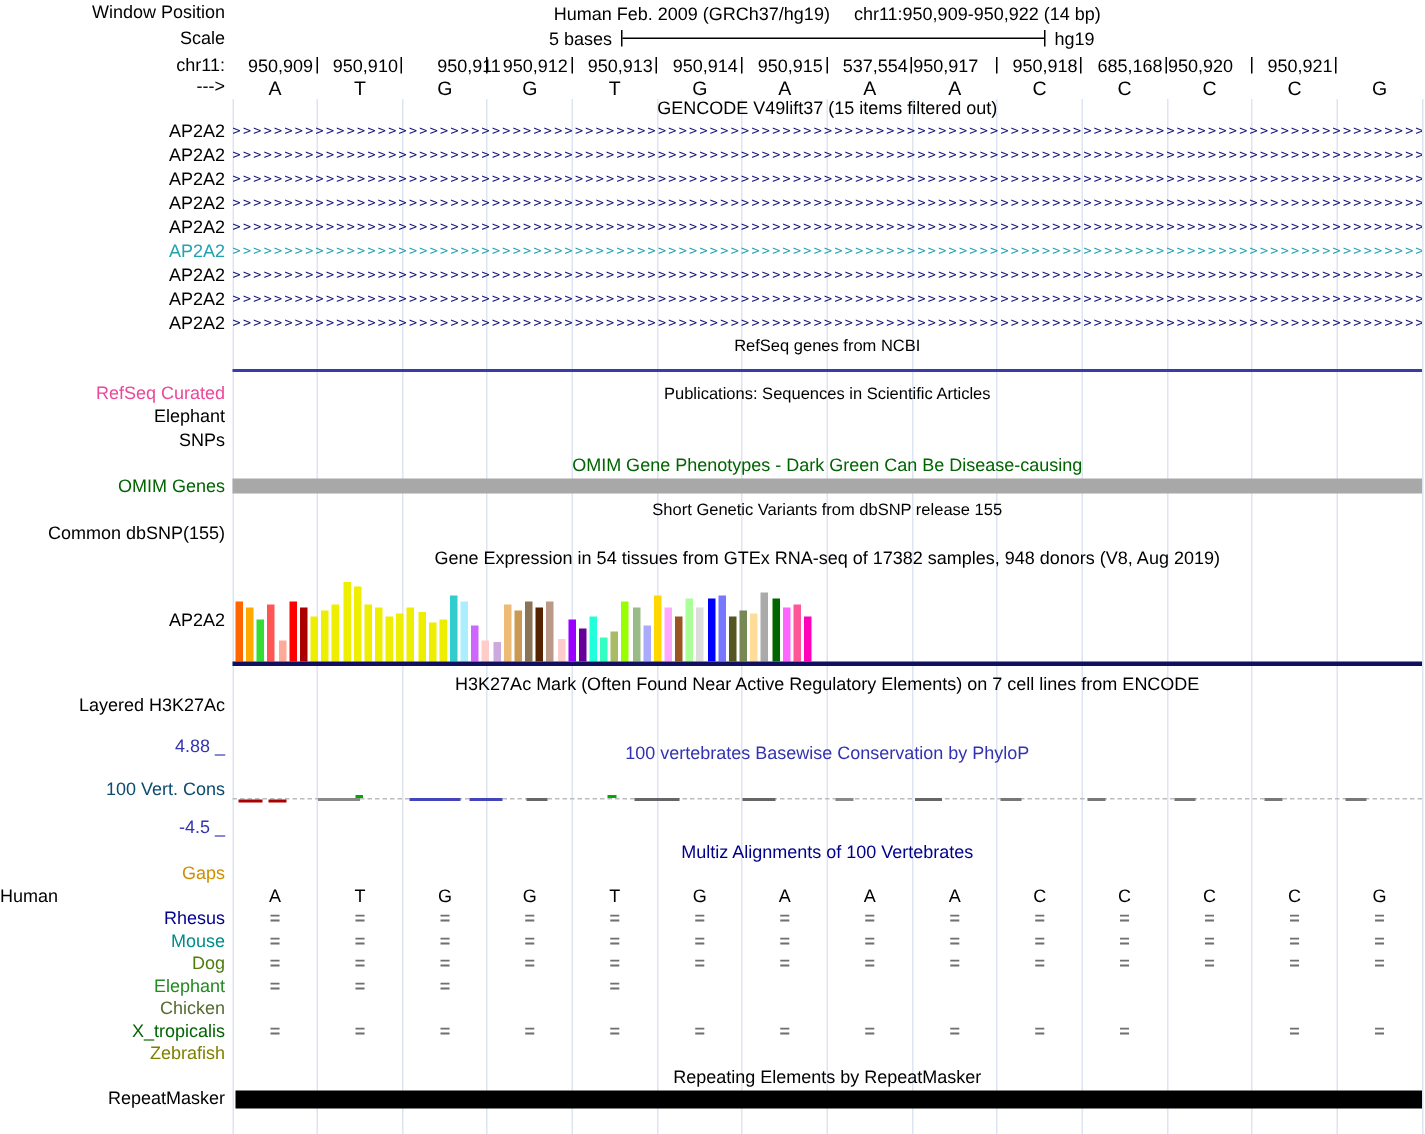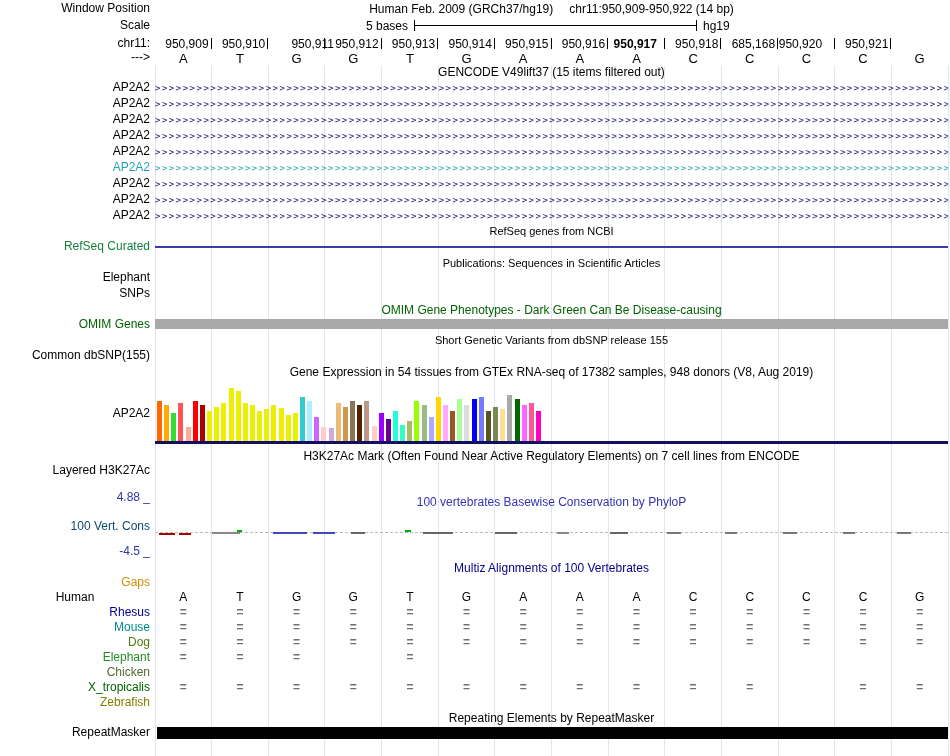--- a/index.html
+++ b/index.html
@@ -61,23 +61,23 @@
       <div style="position: absolute; left: 268.929px; top: 37px; width: 53px; text-align: right; margin-left: 12px;">950,911</div>
       <div style="position: absolute; left: 323.929px; top: 38px; width: 1px; height: 11px; background: rgb(0, 0, 0);"></div>
       <div style="position: absolute; left: 325.571px; top: 37px; width: 53px; text-align: right;">950,912</div>
       <div style="position: absolute; left: 380.571px; top: 38px; width: 1px; height: 11px; background: rgb(0, 0, 0);"></div>
       <div style="position: absolute; left: 382.214px; top: 37px; width: 53px; text-align: right;">950,913</div>
       <div style="position: absolute; left: 437.214px; top: 38px; width: 1px; height: 11px; background: rgb(0, 0, 0);"></div>
       <div style="position: absolute; left: 438.857px; top: 37px; width: 53px; text-align: right;">950,914</div>
       <div style="position: absolute; left: 493.857px; top: 38px; width: 1px; height: 11px; background: rgb(0, 0, 0);"></div>
       <div style="position: absolute; left: 495.5px; top: 37px; width: 53px; text-align: right;">950,915</div>
       <div style="position: absolute; left: 550.5px; top: 38px; width: 1px; height: 11px; background: rgb(0, 0, 0);"></div>
-      <div style="position: absolute; left: 552.143px; top: 37px; width: 53px; text-align: right;">950,916</div>
+      <div style="position: absolute; left: 552.143px; top: 37px; width: 53px; text-align: right;">537,554</div>
       <div style="position: absolute; left: 607.143px; top: 38px; width: 1px; height: 11px; background: rgb(0, 0, 0);"></div>
-      <div style="position: absolute; left: 608.786px; top: 37px; width: 53px; text-align: center; font-weight: bold;">950,917</div>
+      <div style="position: absolute; left: 608.786px; top: 37px; width: 53px; text-align: left;">950,917</div>
       <div style="position: absolute; left: 663.786px; top: 38px; width: 1px; height: 11px; background: rgb(0, 0, 0);"></div>
       <div style="position: absolute; left: 665.429px; top: 37px; width: 53px; text-align: right;">950,918</div>
       <div style="position: absolute; left: 720.429px; top: 38px; width: 1px; height: 11px; background: rgb(0, 0, 0);"></div>
       <div style="position: absolute; left: 722.071px; top: 37px; width: 53px; text-align: right;">685,168</div>
       <div style="position: absolute; left: 777.071px; top: 38px; width: 1px; height: 11px; background: rgb(0, 0, 0);"></div>
       <div style="position: absolute; left: 778.714px; top: 37px; width: 53px; text-align: left;">950,920</div>
       <div style="position: absolute; left: 833.714px; top: 38px; width: 1px; height: 11px; background: rgb(0, 0, 0);"></div>
       <div style="position: absolute; left: 835.357px; top: 37px; width: 53px; text-align: right;">950,921</div>
       <div style="position: absolute; left: 890.357px; top: 38px; width: 1px; height: 11px; background: rgb(0, 0, 0);"></div>
     </div>
@@ -116,21 +116,21 @@
       <div style="position: absolute; left: 155px; top: 163px; width: 793px; height: 11px; overflow: hidden; white-space: nowrap; color: rgb(35, 163, 178); font-size: 9px; line-height: 10px; letter-spacing: 1.5px; font-family: &quot;DejaVu Sans Mono&quot;, monospace;">&gt;&gt;&gt;&gt;&gt;&gt;&gt;&gt;&gt;&gt;&gt;&gt;&gt;&gt;&gt;&gt;&gt;&gt;&gt;&gt;&gt;&gt;&gt;&gt;&gt;&gt;&gt;&gt;&gt;&gt;&gt;&gt;&gt;&gt;&gt;&gt;&gt;&gt;&gt;&gt;&gt;&gt;&gt;&gt;&gt;&gt;&gt;&gt;&gt;&gt;&gt;&gt;&gt;&gt;&gt;&gt;&gt;&gt;&gt;&gt;&gt;&gt;&gt;&gt;&gt;&gt;&gt;&gt;&gt;&gt;&gt;&gt;&gt;&gt;&gt;&gt;&gt;&gt;&gt;&gt;&gt;&gt;&gt;&gt;&gt;&gt;&gt;&gt;&gt;&gt;&gt;&gt;&gt;&gt;&gt;&gt;&gt;&gt;&gt;&gt;&gt;&gt;&gt;&gt;&gt;&gt;&gt;&gt;&gt;&gt;&gt;&gt;&gt;&gt;&gt;&gt;&gt;&gt;&gt;&gt;&gt;&gt;&gt;&gt;&gt;&gt;&gt;&gt;&gt;&gt;&gt;&gt;&gt;&gt;&gt;&gt;&gt;&gt;&gt;&gt;&gt;&gt;&gt;&gt;&gt;&gt;&gt;&gt;&gt;&gt;&gt;&gt;&gt;&gt;&gt;&gt;&gt;&gt;&gt;&gt;</div>
       <div style="position: absolute; left: 0px; top: 177px; width: 150px; text-align: right; color: rgb(0, 0, 0); line-height: 13px;">AP2A2</div>
       <div style="position: absolute; left: 155px; top: 179px; width: 793px; height: 11px; overflow: hidden; white-space: nowrap; color: rgb(18, 18, 122); font-size: 9px; line-height: 10px; letter-spacing: 1.5px; font-family: &quot;DejaVu Sans Mono&quot;, monospace;">&gt;&gt;&gt;&gt;&gt;&gt;&gt;&gt;&gt;&gt;&gt;&gt;&gt;&gt;&gt;&gt;&gt;&gt;&gt;&gt;&gt;&gt;&gt;&gt;&gt;&gt;&gt;&gt;&gt;&gt;&gt;&gt;&gt;&gt;&gt;&gt;&gt;&gt;&gt;&gt;&gt;&gt;&gt;&gt;&gt;&gt;&gt;&gt;&gt;&gt;&gt;&gt;&gt;&gt;&gt;&gt;&gt;&gt;&gt;&gt;&gt;&gt;&gt;&gt;&gt;&gt;&gt;&gt;&gt;&gt;&gt;&gt;&gt;&gt;&gt;&gt;&gt;&gt;&gt;&gt;&gt;&gt;&gt;&gt;&gt;&gt;&gt;&gt;&gt;&gt;&gt;&gt;&gt;&gt;&gt;&gt;&gt;&gt;&gt;&gt;&gt;&gt;&gt;&gt;&gt;&gt;&gt;&gt;&gt;&gt;&gt;&gt;&gt;&gt;&gt;&gt;&gt;&gt;&gt;&gt;&gt;&gt;&gt;&gt;&gt;&gt;&gt;&gt;&gt;&gt;&gt;&gt;&gt;&gt;&gt;&gt;&gt;&gt;&gt;&gt;&gt;&gt;&gt;&gt;&gt;&gt;&gt;&gt;&gt;&gt;&gt;&gt;&gt;&gt;&gt;&gt;&gt;&gt;&gt;&gt;</div>
       <div style="position: absolute; left: 0px; top: 193px; width: 150px; text-align: right; color: rgb(0, 0, 0); line-height: 13px;">AP2A2</div>
       <div style="position: absolute; left: 155px; top: 195px; width: 793px; height: 11px; overflow: hidden; white-space: nowrap; color: rgb(18, 18, 122); font-size: 9px; line-height: 10px; letter-spacing: 1.5px; font-family: &quot;DejaVu Sans Mono&quot;, monospace;">&gt;&gt;&gt;&gt;&gt;&gt;&gt;&gt;&gt;&gt;&gt;&gt;&gt;&gt;&gt;&gt;&gt;&gt;&gt;&gt;&gt;&gt;&gt;&gt;&gt;&gt;&gt;&gt;&gt;&gt;&gt;&gt;&gt;&gt;&gt;&gt;&gt;&gt;&gt;&gt;&gt;&gt;&gt;&gt;&gt;&gt;&gt;&gt;&gt;&gt;&gt;&gt;&gt;&gt;&gt;&gt;&gt;&gt;&gt;&gt;&gt;&gt;&gt;&gt;&gt;&gt;&gt;&gt;&gt;&gt;&gt;&gt;&gt;&gt;&gt;&gt;&gt;&gt;&gt;&gt;&gt;&gt;&gt;&gt;&gt;&gt;&gt;&gt;&gt;&gt;&gt;&gt;&gt;&gt;&gt;&gt;&gt;&gt;&gt;&gt;&gt;&gt;&gt;&gt;&gt;&gt;&gt;&gt;&gt;&gt;&gt;&gt;&gt;&gt;&gt;&gt;&gt;&gt;&gt;&gt;&gt;&gt;&gt;&gt;&gt;&gt;&gt;&gt;&gt;&gt;&gt;&gt;&gt;&gt;&gt;&gt;&gt;&gt;&gt;&gt;&gt;&gt;&gt;&gt;&gt;&gt;&gt;&gt;&gt;&gt;&gt;&gt;&gt;&gt;&gt;&gt;&gt;&gt;&gt;&gt;</div>
       <div style="position: absolute; left: 0px; top: 209px; width: 150px; text-align: right; color: rgb(0, 0, 0); line-height: 13px;">AP2A2</div>
       <div style="position: absolute; left: 155px; top: 211px; width: 793px; height: 11px; overflow: hidden; white-space: nowrap; color: rgb(18, 18, 122); font-size: 9px; line-height: 10px; letter-spacing: 1.5px; font-family: &quot;DejaVu Sans Mono&quot;, monospace;">&gt;&gt;&gt;&gt;&gt;&gt;&gt;&gt;&gt;&gt;&gt;&gt;&gt;&gt;&gt;&gt;&gt;&gt;&gt;&gt;&gt;&gt;&gt;&gt;&gt;&gt;&gt;&gt;&gt;&gt;&gt;&gt;&gt;&gt;&gt;&gt;&gt;&gt;&gt;&gt;&gt;&gt;&gt;&gt;&gt;&gt;&gt;&gt;&gt;&gt;&gt;&gt;&gt;&gt;&gt;&gt;&gt;&gt;&gt;&gt;&gt;&gt;&gt;&gt;&gt;&gt;&gt;&gt;&gt;&gt;&gt;&gt;&gt;&gt;&gt;&gt;&gt;&gt;&gt;&gt;&gt;&gt;&gt;&gt;&gt;&gt;&gt;&gt;&gt;&gt;&gt;&gt;&gt;&gt;&gt;&gt;&gt;&gt;&gt;&gt;&gt;&gt;&gt;&gt;&gt;&gt;&gt;&gt;&gt;&gt;&gt;&gt;&gt;&gt;&gt;&gt;&gt;&gt;&gt;&gt;&gt;&gt;&gt;&gt;&gt;&gt;&gt;&gt;&gt;&gt;&gt;&gt;&gt;&gt;&gt;&gt;&gt;&gt;&gt;&gt;&gt;&gt;&gt;&gt;&gt;&gt;&gt;&gt;&gt;&gt;&gt;&gt;&gt;&gt;&gt;&gt;&gt;&gt;&gt;&gt;</div>
     </div>
 
   <div class="title sm" style="top:225px">RefSeq genes from NCBI</div>
-  <div class="lbl" style="top: 240px; color: #15803d;">RefSeq Curated</div>
+  <div class="lbl" style="top: 256px; color: #ec4899;">RefSeq Curated</div>
   <div class="abs" id="refseq-line" style="background: rgb(59, 59, 168);"></div>
 
   <div class="title sm" style="top:257px">Publications: Sequences in Scientific Articles</div>
   <div class="lbl" style="top:271px">Elephant</div>
   <div class="lbl" style="top:287px">SNPs</div>
 
   <div class="title" style="top: 304px; color: rgb(0, 100, 0);">OMIM Gene Phenotypes - Dark Green Can Be Disease-causing</div>
   <div class="lbl" style="top: 318px; color: rgb(0, 100, 0);">OMIM Genes</div>
   <div class="abs" id="omim-bar" style="background: rgb(168, 168, 168);"></div>
 
@@ -221,21 +221,21 @@
       <div style="position: absolute; left: 667px; top: 532px; width: 14px; height: 2px; background: rgb(119, 119, 119);"></div>
       <div style="position: absolute; left: 725px; top: 532px; width: 12px; height: 2px; background: rgb(119, 119, 119);"></div>
       <div style="position: absolute; left: 783px; top: 532px; width: 14px; height: 2px; background: rgb(119, 119, 119);"></div>
       <div style="position: absolute; left: 843px; top: 532px; width: 12px; height: 2px; background: rgb(119, 119, 119);"></div>
       <div style="position: absolute; left: 897px; top: 532px; width: 14px; height: 2px; background: rgb(119, 119, 119);"></div>
     </div>
 
   <div class="title" style="top: 562px; color: rgb(0, 0, 139);">Multiz Alignments of 100 Vertebrates</div>
   <div class="lbl" style="top: 576px; color: rgb(206, 142, 0);">Gaps</div>
   <div id="multiz-rows">
-      <div style="position: absolute; left: 0px; top: 591px; width: 150px; text-align: center; color: rgb(0, 0, 0); line-height: 13px;">Human</div>
+      <div style="position: absolute; left: 0px; top: 591px; width: 150px; text-align: left; color: rgb(0, 0, 0); line-height: 13px;">Human</div>
       <div style="position: absolute; left: 155px; top: 591px; width: 56.6429px; text-align: center; color: rgb(0, 0, 0); font-weight: normal; line-height: 13px;">A</div>
       <div style="position: absolute; left: 211.643px; top: 591px; width: 56.6429px; text-align: center; color: rgb(0, 0, 0); font-weight: normal; line-height: 13px;">T</div>
       <div style="position: absolute; left: 268.286px; top: 591px; width: 56.6429px; text-align: center; color: rgb(0, 0, 0); font-weight: normal; line-height: 13px;">G</div>
       <div style="position: absolute; left: 324.929px; top: 591px; width: 56.6429px; text-align: center; color: rgb(0, 0, 0); font-weight: normal; line-height: 13px;">G</div>
       <div style="position: absolute; left: 381.571px; top: 591px; width: 56.6429px; text-align: center; color: rgb(0, 0, 0); font-weight: normal; line-height: 13px;">T</div>
       <div style="position: absolute; left: 438.214px; top: 591px; width: 56.6429px; text-align: center; color: rgb(0, 0, 0); font-weight: normal; line-height: 13px;">G</div>
       <div style="position: absolute; left: 494.857px; top: 591px; width: 56.6429px; text-align: center; color: rgb(0, 0, 0); font-weight: normal; line-height: 13px;">A</div>
       <div style="position: absolute; left: 551.5px; top: 591px; width: 56.6429px; text-align: center; color: rgb(0, 0, 0); font-weight: normal; line-height: 13px;">A</div>
       <div style="position: absolute; left: 608.143px; top: 591px; width: 56.6429px; text-align: center; color: rgb(0, 0, 0); font-weight: normal; line-height: 13px;">A</div>
       <div style="position: absolute; left: 664.786px; top: 591px; width: 56.6429px; text-align: center; color: rgb(0, 0, 0); font-weight: normal; line-height: 13px;">C</div>

